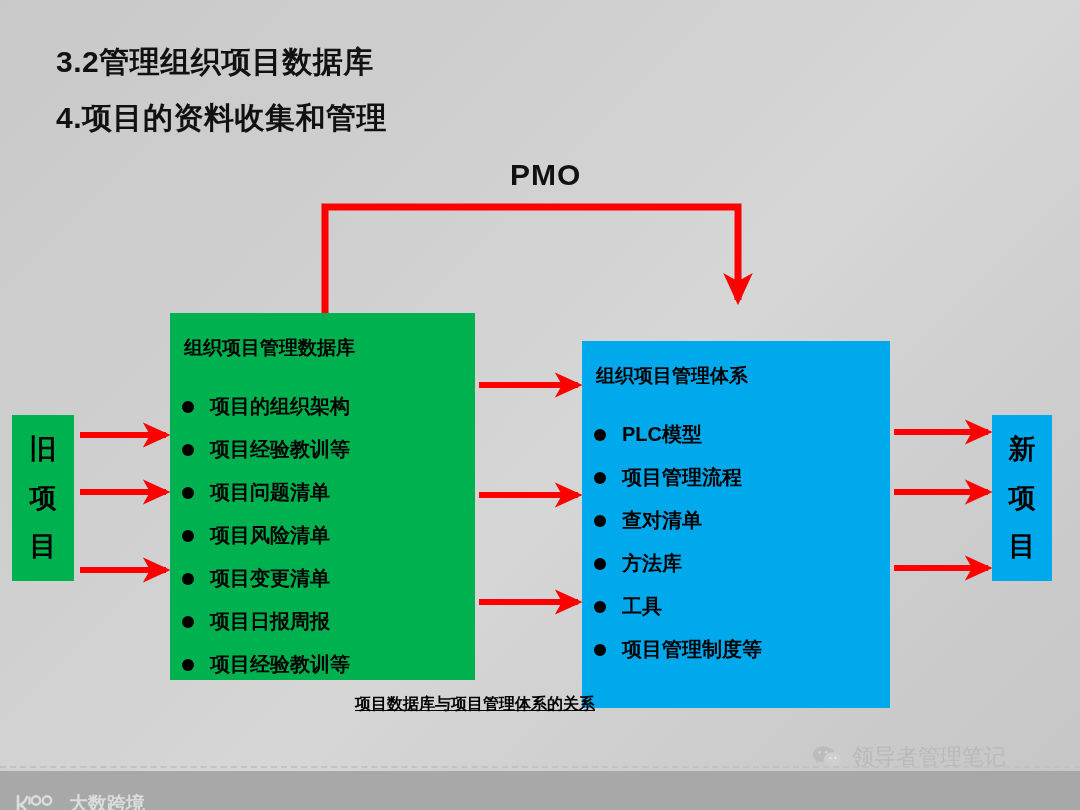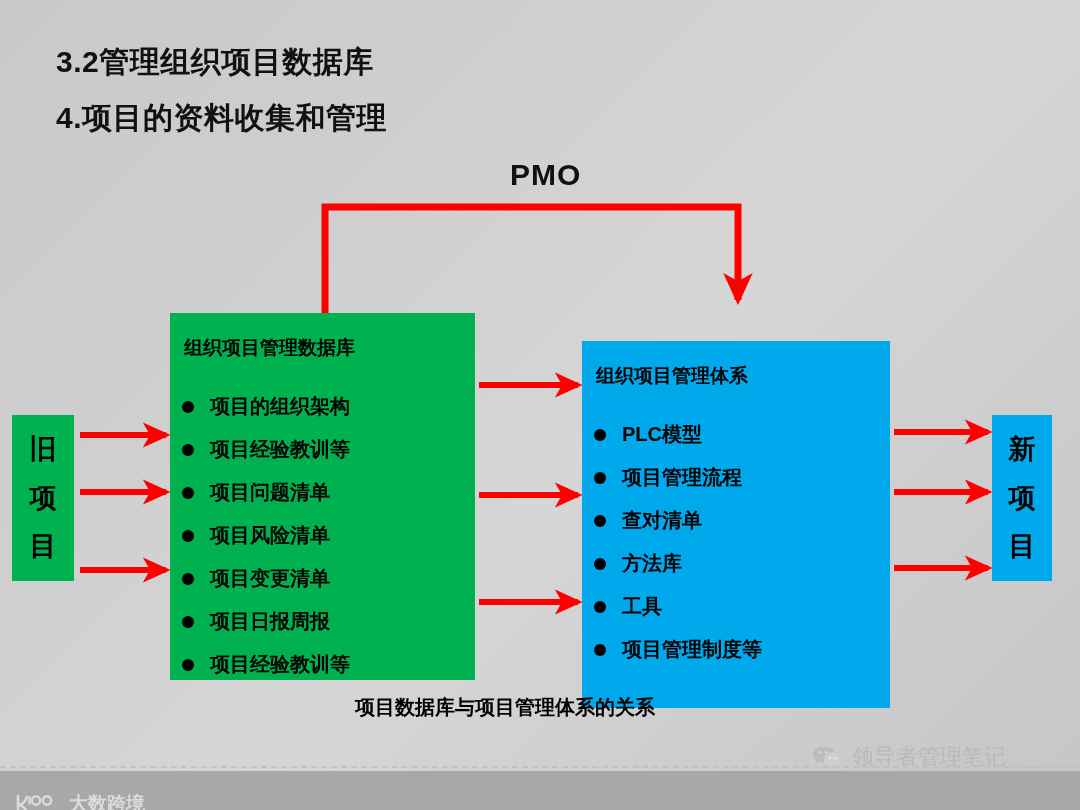--- a/index.html
+++ b/index.html
@@ -133,24 +133,25 @@
     width: 1080px;
     height: 810px;
     pointer-events: none;
   }
 
   
   #caption {
     position: absolute;
     left: 355px;
     top: 694px;
-    font-size: 20px;
+    font-size: 16px;
     font-weight: bold;
     color: #000000;
     white-space: nowrap;
+    text-decoration: underline;
   }
 
   
   #wechat-watermark {
     position: absolute;
     left: 812px;
     top: 742px;
     display: flex;
     align-items: center;
     gap: 10px;

